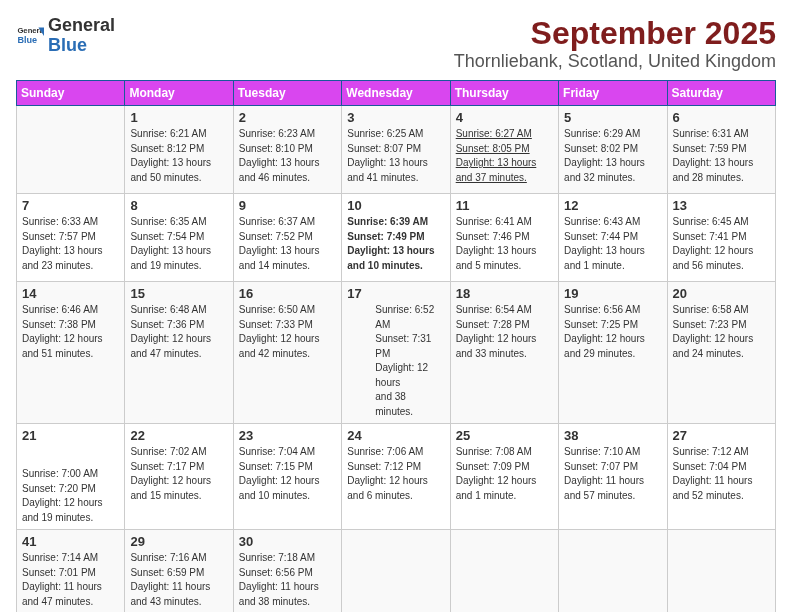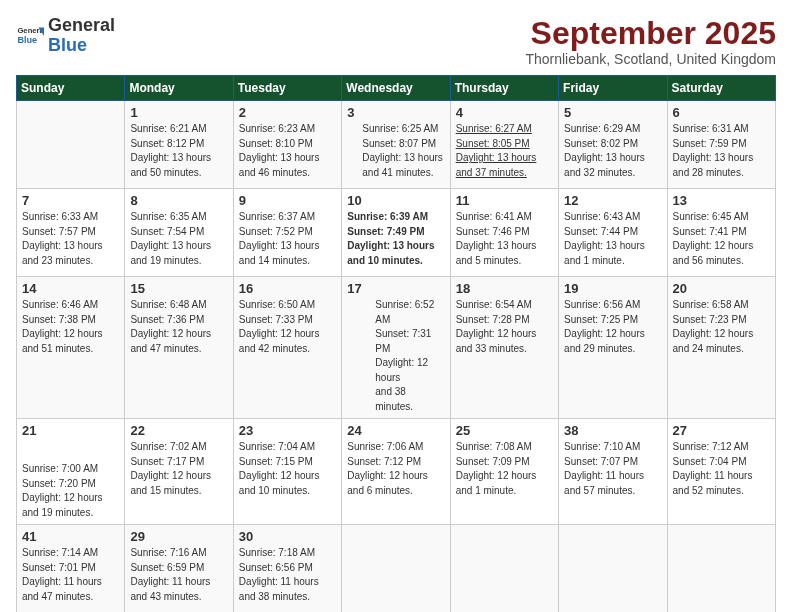--- a/index.html
+++ b/index.html
@@ -35,30 +35,30 @@
     .title-block {
       text-align: right;
     }
     .month-title {
       font-size: 32px;
       font-weight: bold;
       color: #7f1d1d;
       line-height: 1.1;
     }
     .location {
-      font-size: 14px;
+      font-size: 18px;
       color: #555;
     }
     table {
       width: 100%;
       border-collapse: collapse;
       font-size: 10.5px;
     }
     thead tr th {
-      background-color: #14532d;
+      background-color: #d946ef;
       color: #fff;
       padding: 5px 4px;
       text-align: left;
       font-size: 12px;
       font-weight: bold;
       border: 1px solid #1a5a9a;
     }
     tbody tr td {
       border: 1px solid #ccc;
       vertical-align: top;
@@ -130,21 +130,21 @@
         </td>
         <td>
           <span class="day-number">2</span>
           <div class="day-info" style="white-space: pre-line;">Sunrise: 6:23 AM
 Sunset: 8:10 PM
 Daylight: 13 hours
 and 46 minutes.</div>
         </td>
         <td>
           <span class="day-number">3</span>
-          <div class="day-info" style="white-space: pre-line; margin-left: 15px;">Sunrise: 6:25 AM
+          <div class="day-info" style="white-space: pre-line;">Sunrise: 6:25 AM
 Sunset: 8:07 PM
 Daylight: 13 hours
 and 41 minutes.</div>
         </td>
         <td>
           <span class="day-number">4</span>
           <div class="day-info" style="white-space: pre-line; text-decoration: underline;">Sunrise: 6:27 AM
 Sunset: 8:05 PM
 Daylight: 13 hours
 and 37 minutes.</div>

